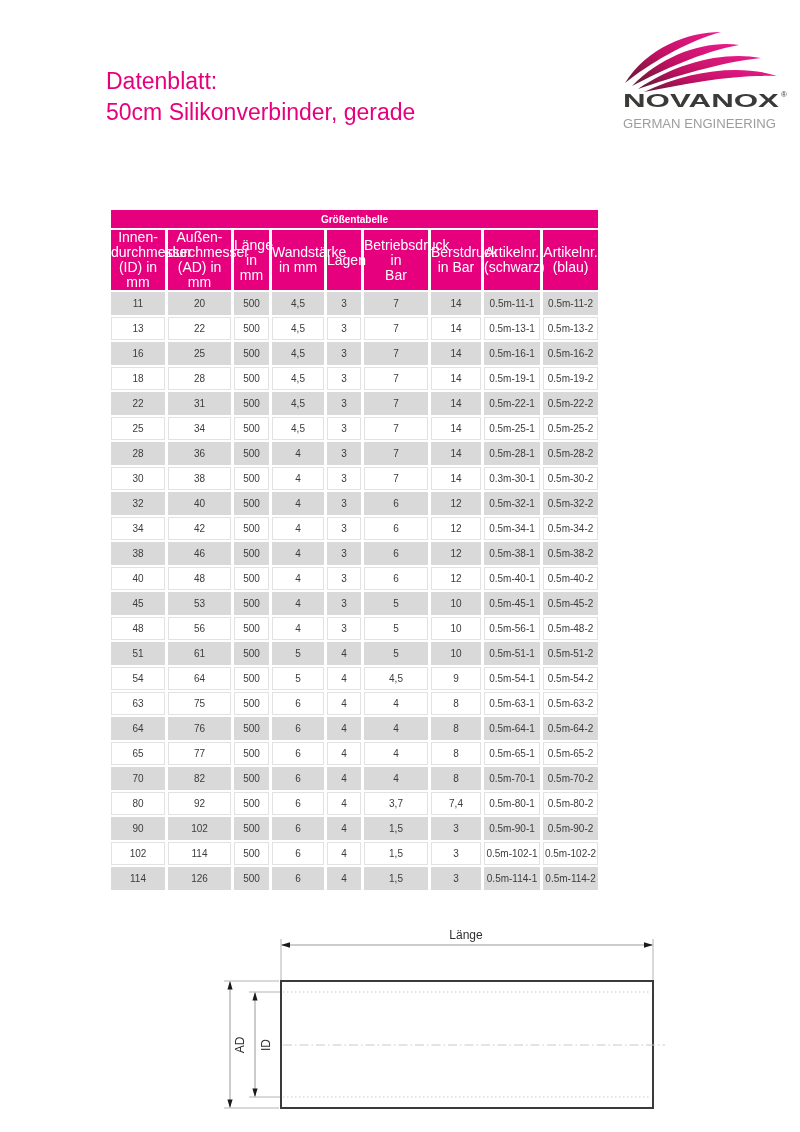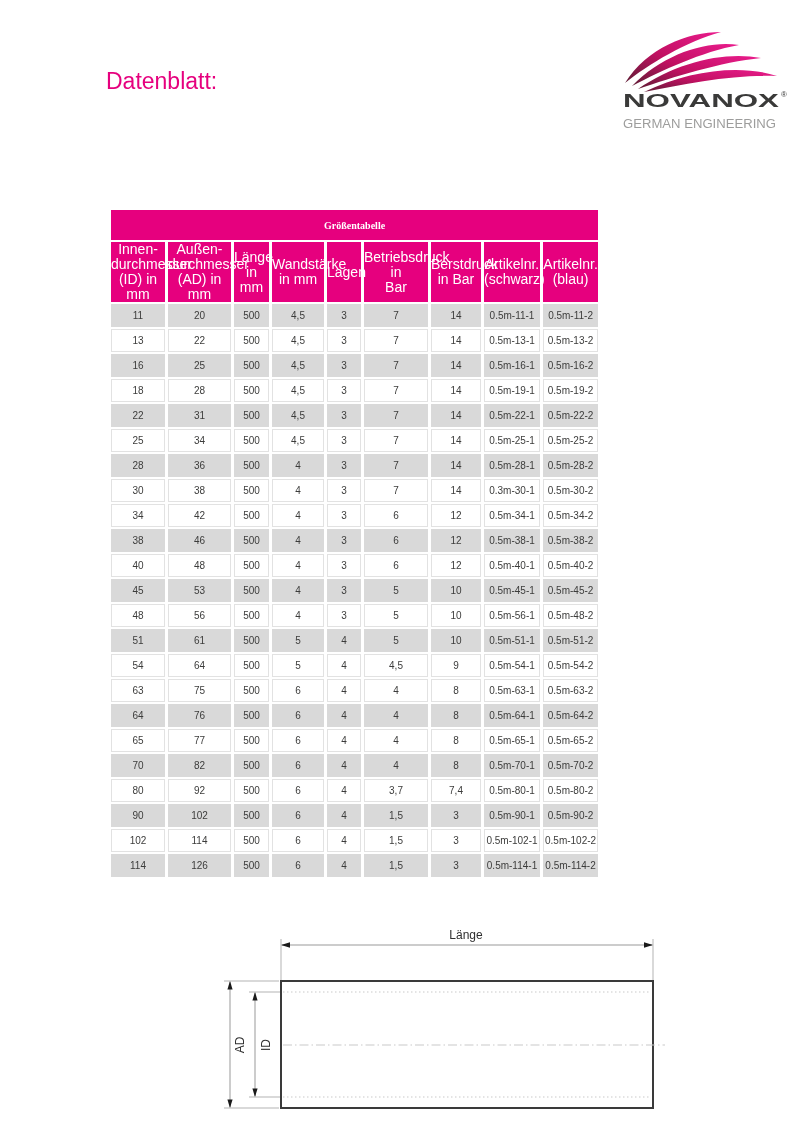--- a/index.html
+++ b/index.html
@@ -8,21 +8,21 @@
 
   
   .title-block{position:absolute;left:63px;top:66px;color:#e6007e;
                font-size:23px;line-height:31px;font-weight:normal;}
   .logo{position:absolute;left:576px;top:20px;width:200px;height:118px;}
 
   
   .table-wrap{position:absolute;left:65px;top:208px;}
   table.size{border-collapse:separate;border-spacing:3px 2px;table-layout:fixed;width:493px;}
   table.size th,table.size td{padding:0;text-align:center;vertical-align:middle;}
-  th.tbl-title{background:#e6007e;color:#ffffff;font-size:10px;font-weight:bold;height:30px;font-family:Liberation Serif, serif;}
+  th.tbl-title{background:#e6007e;color:#ffffff;font-size:10px;font-weight:bold;height:18px;}
   th.col-head{background:#e6007e;color:#ffffff;font-size:14px;font-weight:normal;
               height:46px;line-height:15px;white-space:pre-line;}
   table.size td{height:21px;font-size:10px;color:#3c3c3b;}
   tr.shaded td{background:#d9d9d9;border:1px solid #d9d9d9;}
   tr.plain  td{background:#ffffff;border:1px solid #e2e2e2;}
 
   
   .drawing{position:absolute;left:170px;top:918px;width:460px;height:210px;}
   .dim-line{stroke:#999999;stroke-width:1;}
   .ext-line{stroke:#b3b3b3;stroke-width:1;}
@@ -30,20 +30,21 @@
   .dash{stroke:#c9c9c9;stroke-width:1;}
   .dim-text{fill:#2f2f2f;font-size:12px;font-family:"Liberation Sans",sans-serif;}
 </style>
 </head>
 <body>
 
 <div class="page">
 
   <div class="title-block">
     <div>Datenblatt:</div>
+    <div>50cm Silikonverbinder, gerade</div>
   </div>
 
   <svg class="logo" viewBox="0 0 200 118">
     <defs>
       <linearGradient id="swooshGrad" x1="0%" y1="100%" x2="100%" y2="0%">
         <stop offset="0%" stop-color="#5e1c34"></stop>
         <stop offset="45%" stop-color="#c01061"></stop>
         <stop offset="100%" stop-color="#ea1c8d"></stop>
       </linearGradient>
     </defs>
@@ -179,20 +180,31 @@
             <td>30</td>
             <td>38</td>
             <td>500</td>
             <td>4</td>
             <td>3</td>
             <td>7</td>
             <td>14</td>
             <td>0.3m-30-1</td>
             <td>0.5m-30-2</td>
           </tr>
+          <tr class="shaded">
+            <td>32</td>
+            <td>40</td>
+            <td>500</td>
+            <td>4</td>
+            <td>3</td>
+            <td>6</td>
+            <td>12</td>
+            <td>0.5m-32-1</td>
+            <td>0.5m-32-2</td>
+          </tr>
           <tr class="plain">
             <td>34</td>
             <td>42</td>
             <td>500</td>
             <td>4</td>
             <td>3</td>
             <td>6</td>
             <td>12</td>
             <td>0.5m-34-1</td>
             <td>0.5m-34-2</td>

